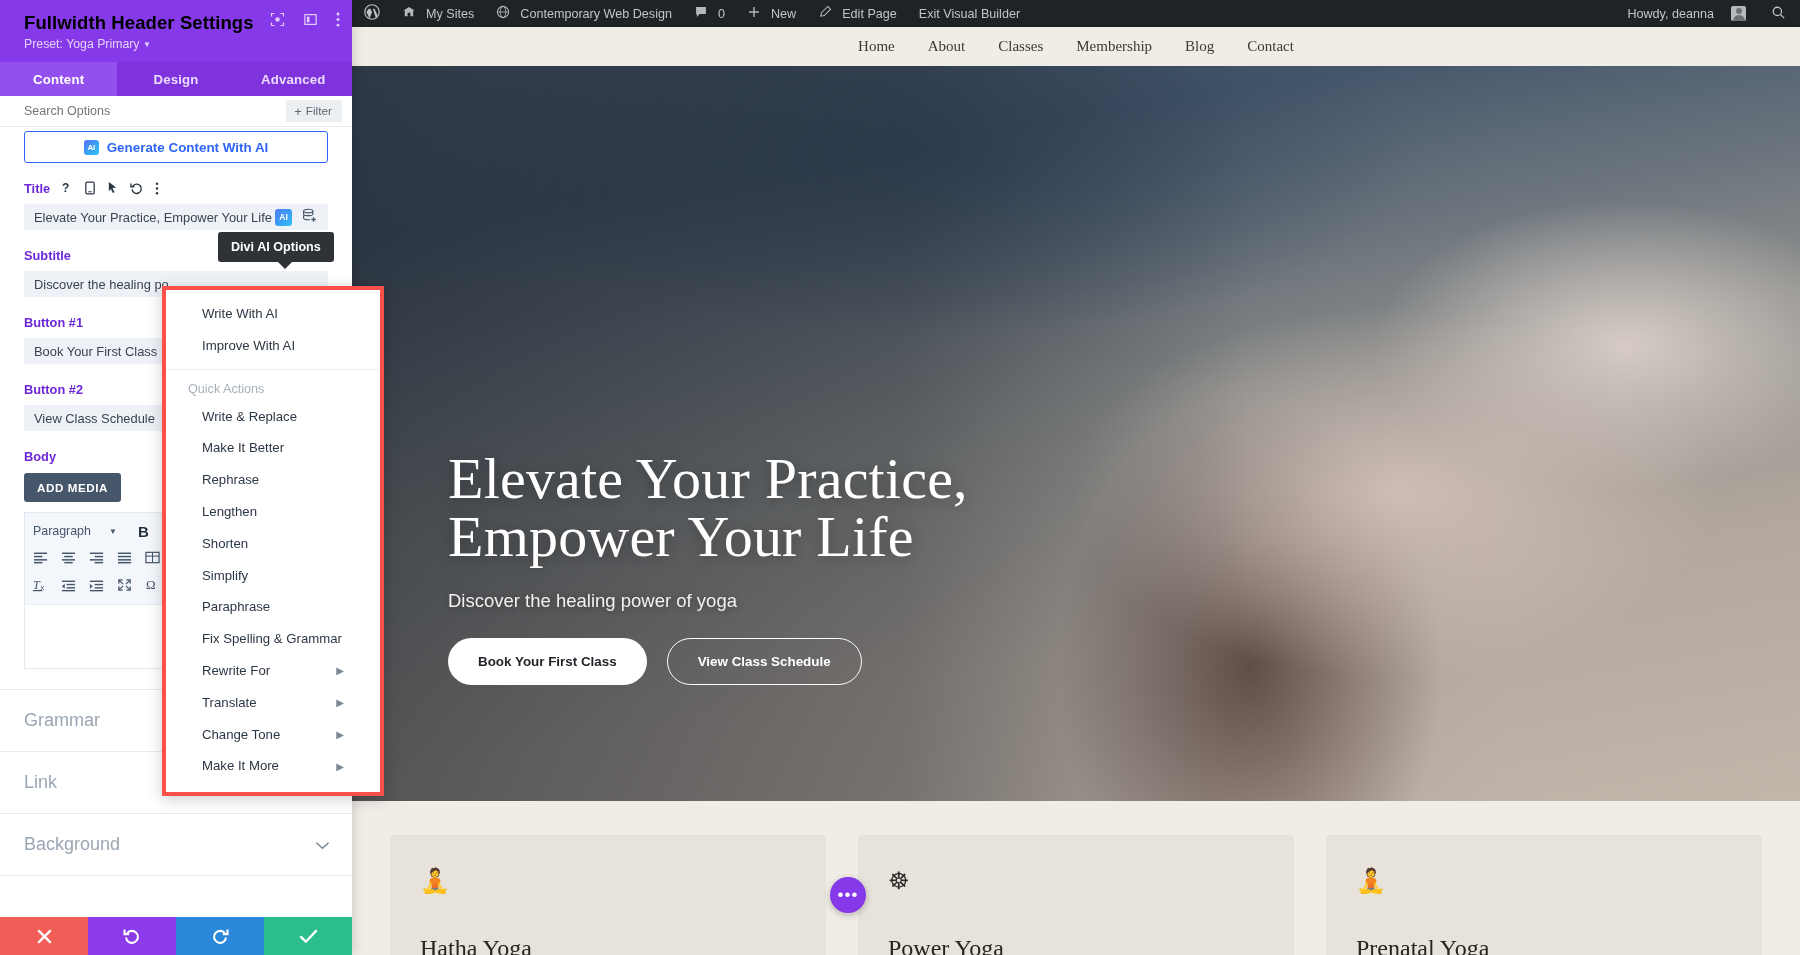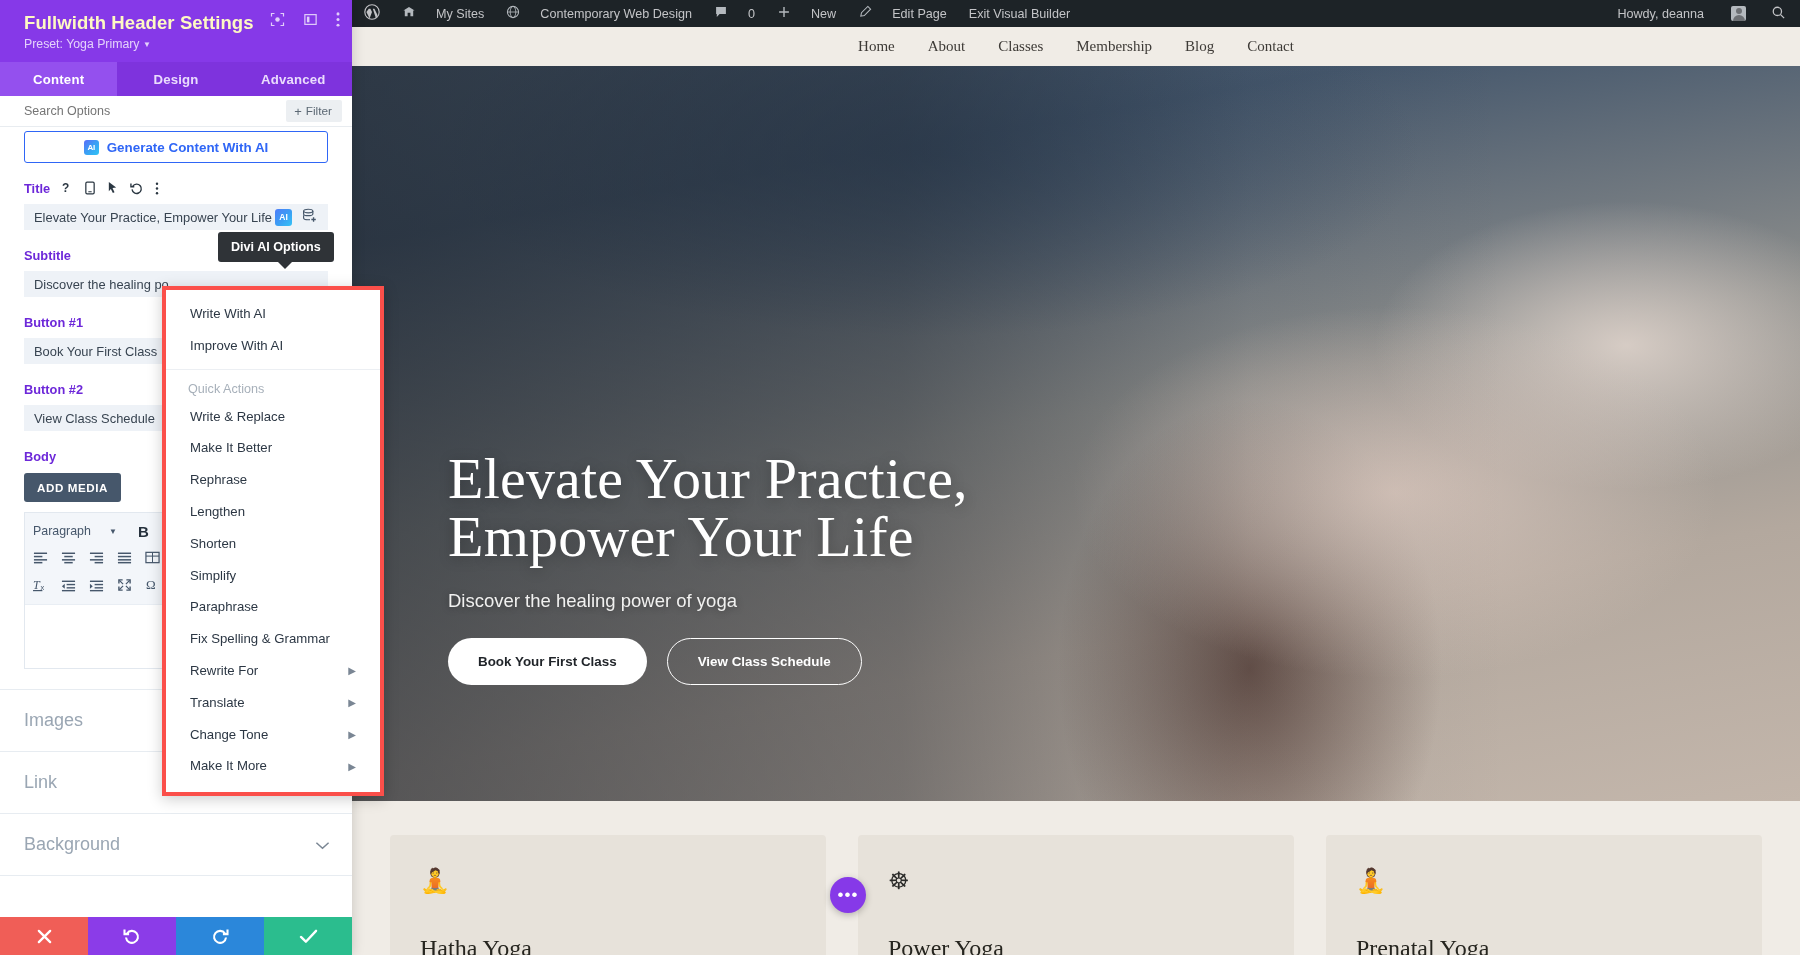--- a/index.html
+++ b/index.html
@@ -18,21 +18,21 @@
     background: #fff;
     z-index: 40;
     box-shadow: 0 0 12px rgba(0,0,0,.18);
   }
   .panel-header {
     background: #8639e8;
     padding: 11px 14px 13px 24px;
     position: relative; height: 62px;
   }
   .panel-title {
-    color: #fef9c3; font-size: 18.5px; font-weight: 700; letter-spacing: .1px;
+    color: #000000; font-size: 18.5px; font-weight: 700; letter-spacing: .1px;
     line-height: 1.25;
   }
   .panel-preset {
     color: #e4d2fb; font-size: 12.3px; margin-top: 3px; font-weight: 400;
   }
   .panel-preset .caret { font-size: 8px; vertical-align: middle; }
   .panel-header-icons {
     position: absolute; right: 12px; top: 12px;
     display: flex; align-items: center; gap: 18px;
   }
@@ -153,21 +153,21 @@
 
   
   .ai-menu {
     position: absolute; left: 162px; top: 286px;
     width: 222px; background: #fff;
     border: 4px solid #fb4f4a;
     box-shadow: 0 3px 14px rgba(0,0,0,.20);
     z-index: 90; padding: 8px 0 10px 0;
   }
   .ami {
-    padding: 6px 24px; font-size: 13.2px; color: #2c3744;
+    padding: 6px 36px; font-size: 13.2px; color: #2c3744;
     display: flex; align-items: center; justify-content: space-between;
     cursor: pointer; line-height: 1.5;
   }
   .ami .arrow { color: #7a8694; font-size: 10px; }
   .ami-group {
     padding: 12px 22px 5px 22px; font-size: 12.6px; color: #a7b0ba;
     border-top: 1px solid #eceff3; margin-top: 7px;
   }
 
   
@@ -181,21 +181,21 @@
     border-left: 7px solid transparent; border-right: 7px solid transparent;
     border-top: 7px solid #2f3337;
   }
 
   
   .adminbar {
     position: absolute; left: 352px; top: 0; right: 0; height: 27px;
     background: #1d2327; display: flex; align-items: center;
     color: #c3c4c7; font-size: 12.6px; z-index: 30;
   }
-  .ab-item { display: flex; align-items: center; gap: 20px; padding: 0 11px; height: 27px; justify-content: space-between; }
+  .ab-item { display: flex; align-items: center; gap: 10px; padding: 0 11px; height: 27px; justify-content: space-between; }
   .ab-item.first { padding-left: 12px; }
   .ab-right { margin-left: auto; display: flex; align-items: center; }
   .ab-avatar {
     width: 15px; height: 15px; background: #b4b9be; border-radius: 2px; margin-left: 7px;
     position: relative; overflow: hidden;
   }
   .ab-avatar:before {
     content:""; position:absolute; left:4.5px; top:2px; width:6px; height:6px;
     border-radius:50%; background:#6d7074;
   }
@@ -639,21 +639,21 @@
                   </svg>
               </span>
             </div>
           </div>
           <div class="editor-canvas"></div>
         </div>
       </div>
 
       <div class="accordion" style="margin-top:20px">
         <div class="acc-row">
-          <span class="acc-label">Images</span>
+          <span class="acc-label">Grammar</span>
           <span class="acc-chev">
             <svg width="15" height="9" viewBox="0 0 16 9">
                 <path d="M1.5 1.5L8 7.5l6.5-6" fill="none" stroke="#7b8794" stroke-width="1.6"></path>
               </svg>
           </span>
         </div>
         <div class="acc-row">
           <span class="acc-label">Link</span>
           <span class="acc-chev">
             <svg width="15" height="9" viewBox="0 0 16 9">

